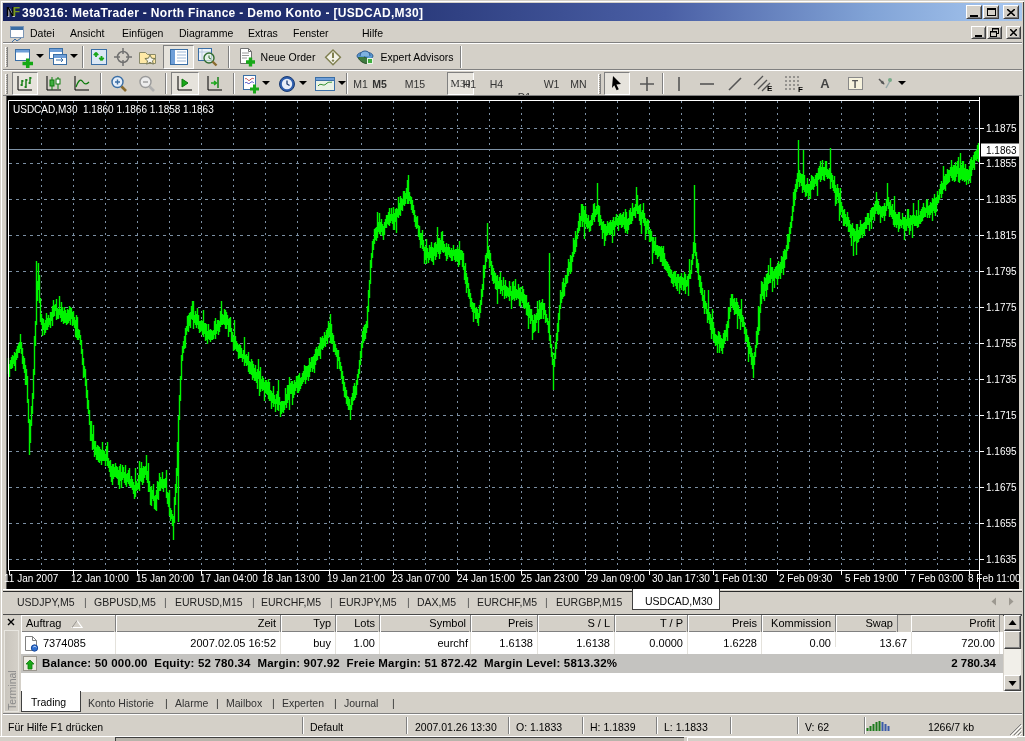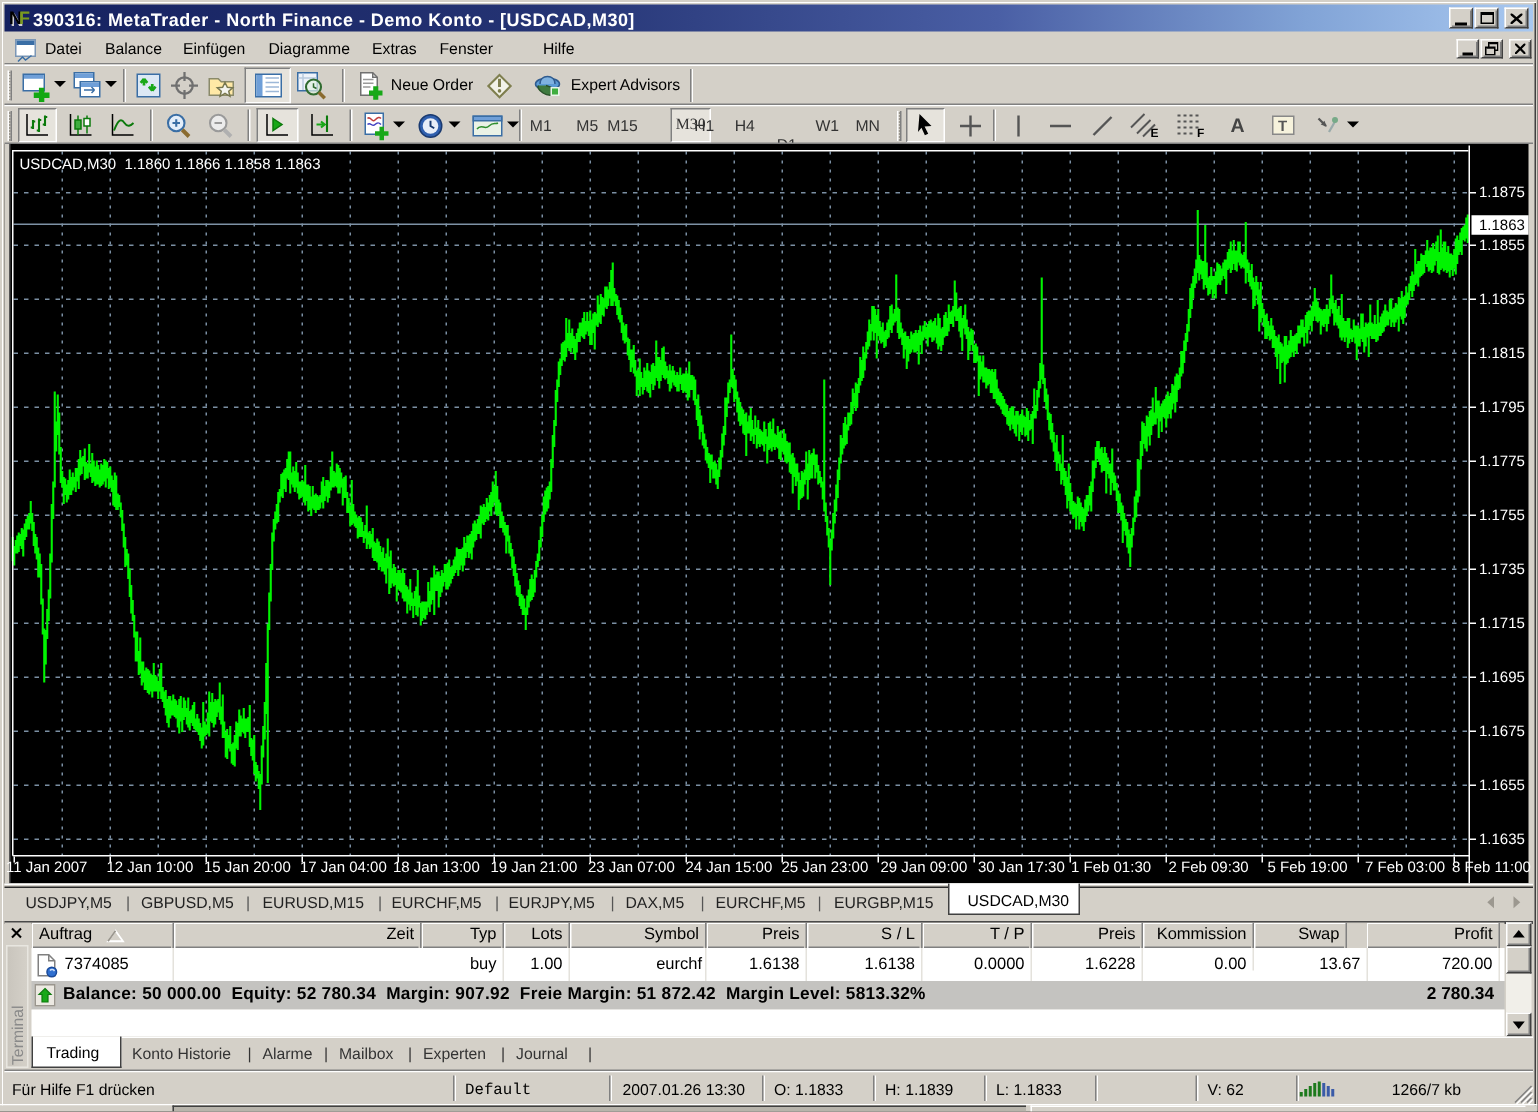--- a/index.html
+++ b/index.html
@@ -39,21 +39,21 @@
   </div>
 
 <div class="abs f11" style="left:3px;top:22px;width:1019px;height:20px;background:#d4d0c8;"></div>
 <div class="abs" style="left:10px;top:26px;width:14px;height:12px;border:1px solid #7b96b5;background:#fff;">
   <div style="height:3px;background:#3a6ea5;"></div>
   <svg width="12" height="7" viewBox="0 0 12 7">
       <path d="M1 5L4 2L6 4L10 1" stroke="#3a6ea5" fill="none"></path>
     </svg>
 </div>
 <div class="abs f11" style="left:30px;top:27px;color:#000;">Datei</div>
-<div class="abs f11" style="left:70px;top:27px;color:#000;">Balance</div>
+<div class="abs f11" style="left:70px;top:27px;color:#000;">Ansicht</div>
 <div class="abs f11" style="left:122px;top:27px;color:#000;">Einfügen</div>
 <div class="abs f11" style="left:179px;top:27px;color:#000;">Diagramme</div>
 <div class="abs f11" style="left:248px;top:27px;color:#000;">Extras</div>
 <div class="abs f11" style="left:293px;top:27px;color:#000;">Fenster</div>
 <div class="abs f11" style="left:347px;top:27px;color:#000;margin-left:15px;">Hilfe</div>
 
 <div class="wbtn" style="left:971px;top:26px;width:15px;height:13px;">
     <div style="width:7px;height:2px;background:#000;margin-top:6px;"></div>
   </div>
 <div class="wbtn" style="left:987px;top:26px;width:15px;height:13px;">
@@ -250,21 +250,21 @@
  <svg width="22" height="18" viewBox="0 0 22 18">
   <rect x="1.5" y="2.5" width="19" height="13" fill="#eaf2e6" stroke="#3a6ea5"></rect>
   <rect x="1.5" y="2.5" width="19" height="3" fill="#6f9fd8" stroke="#3a6ea5"></rect>
   <path d="M4 11c3-4 5 1 8-2s4-1 6-2" stroke="#2f8f2f" fill="none"></path>
  </svg>
 </div>
 <div class="abs" style="left:338px;top:81px;border:4px solid transparent;border-top:4px solid #000;"></div>
 <div class="sep" style="left:346px;top:73px;height:21px;"></div>
 
 <div class="tbtn f11" style="left:347px;top:72px;width:27px;height:23px;color:#333;">M1</div>
-<div class="tbtn f11" style="left:378px;top:72px;width:27px;height:23px;color:#333;">M5</div>
+<div class="tbtn f11" style="left:366px;top:72px;width:27px;height:23px;color:#333;font-weight:bold;">M5</div>
 <div class="tbtn f11" style="left:401px;top:72px;width:28px;height:23px;color:#333;">M15</div>
 <div class="tbtn pressed f11" style="left:447px;top:72px;width:27px;height:23px;color:#333;font-family:Liberation Serif, serif;">M30</div>
 <div class="tbtn f11" style="left:456px;top:72px;width:27px;height:23px;color:#333;">H1</div>
 <div class="tbtn f11" style="left:483px;top:72px;width:27px;height:23px;color:#333;">H4</div>
 <div class="tbtn f11" style="left:511px;top:72px;width:27px;height:23px;color:#333;margin-top:13px;">D1</div>
 <div class="tbtn f11" style="left:538px;top:72px;width:27px;height:23px;color:#333;">W1</div>
 <div class="tbtn f11" style="left:565px;top:72px;width:27px;height:23px;color:#333;">MN</div>
 <div class="abs handle" style="left:598px;top:74px;height:20px;"></div>
 
 <div class="tbtn pressed" style="left:604px;top:72px;width:26px;height:23px;">
@@ -422,20 +422,21 @@
     <div style="position:absolute;left:667px;top:0;width:74px;height:17px;border-right:1px solid #808080;box-shadow:inset 1px 1px 0 #fff, inset -1px 0 0 #d4d0c8, inset 0 -1px 0 #808080;font-size:11px;color:#000;line-height:16px;text-align:right;padding-right:4px;">Preis</div>
     <div style="position:absolute;left:741px;top:0;width:74px;height:17px;border-right:1px solid #808080;box-shadow:inset 1px 1px 0 #fff, inset -1px 0 0 #d4d0c8, inset 0 -1px 0 #808080;font-size:11px;color:#000;line-height:16px;text-align:right;padding-right:4px;">Kommission</div>
     <div style="position:absolute;left:815px;top:0;width:62px;height:17px;border-right:1px solid #808080;box-shadow:inset 1px 1px 0 #fff, inset -1px 0 0 #d4d0c8, inset 0 -1px 0 #808080;font-size:11px;color:#000;line-height:16px;text-align:right;padding-right:4px;">Swap</div>
     <div style="position:absolute;left:890px;top:0;width:89px;height:17px;border-right:1px solid #808080;box-shadow:inset 1px 1px 0 #fff, inset -1px 0 0 #d4d0c8, inset 0 -1px 0 #808080;font-size:11px;color:#000;line-height:16px;text-align:right;padding-right:4px;">Profit</div>
     <svg style="position:absolute;left:49px;top:4px;" width="14" height="10" viewBox="0 0 14 10">
       <path d="M7 1.5L12 8.5H2z" fill="none" stroke="#fff" stroke-width="1.2"></path>
       <path d="M7 1.5L2 8.5" stroke="#9a968e" stroke-width="1.2"></path>
     </svg>
   </div>
 <div class="abs" style="left:21px;top:632px;width:982px;height:22px;background:#fff;">
+    <div style="position:absolute;left:95px;top:0;width:165px;height:22px;border-right:1px solid #e4e2dc;font-size:11px;color:#000;line-height:22px;text-align:right;padding-right:4px;">2007.02.05 16:52</div>
     <div style="position:absolute;left:260px;top:0;width:55px;height:22px;border-right:1px solid #e4e2dc;font-size:11px;color:#000;line-height:22px;text-align:right;padding-right:4px;">buy</div>
     <div style="position:absolute;left:315px;top:0;width:44px;height:22px;border-right:1px solid #e4e2dc;font-size:11px;color:#000;line-height:22px;text-align:right;padding-right:4px;">1.00</div>
     <div style="position:absolute;left:359px;top:0;width:91px;height:22px;border-right:1px solid #e4e2dc;font-size:11px;color:#000;line-height:22px;text-align:right;padding-right:2px;">eurchf</div>
     <div style="position:absolute;left:450px;top:0;width:67px;height:22px;border-right:1px solid #e4e2dc;font-size:11px;color:#000;line-height:22px;text-align:right;padding-right:4px;">1.6138</div>
     <div style="position:absolute;left:517px;top:0;width:77px;height:22px;border-right:1px solid #e4e2dc;font-size:11px;color:#000;line-height:22px;text-align:right;padding-right:4px;">1.6138</div>
     <div style="position:absolute;left:594px;top:0;width:73px;height:22px;border-right:1px solid #e4e2dc;font-size:11px;color:#000;line-height:22px;text-align:right;padding-right:4px;">0.0000</div>
     <div style="position:absolute;left:667px;top:0;width:74px;height:22px;border-right:1px solid #e4e2dc;font-size:11px;color:#000;line-height:22px;text-align:right;padding-right:4px;">1.6228</div>
     <div style="position:absolute;left:741px;top:0;width:74px;height:15px;border-right:1px solid #e4e2dc;font-size:11px;color:#000;line-height:22px;text-align:right;padding-right:4px;">0.00</div>
     <div style="position:absolute;left:816px;top:0;width:75px;height:22px;border-right:1px solid #e4e2dc;font-size:11px;color:#000;line-height:22px;text-align:right;padding-right:4px;">13.67</div>
     <div style="position:absolute;left:890px;top:0;width:89px;height:22px;border-right:1px solid #e4e2dc;font-size:11px;color:#000;line-height:22px;text-align:right;padding-right:4px;">720.00</div>
@@ -475,21 +476,21 @@
 <div class="abs f11" style="left:272px;top:697px;color:#333;">|</div>
 <div class="abs f11" style="left:282px;top:697px;color:#333;">Experten</div>
 <div class="abs f11" style="left:334px;top:697px;color:#333;">|</div>
 <div class="abs f11" style="left:344px;top:697px;color:#333;">Journal</div>
 <div class="abs f11" style="left:392px;top:697px;color:#333;">|</div>
 
 <div class="abs" style="left:3px;top:713px;width:1019px;height:2px;border-top:1px solid #808080;border-bottom:1px solid #fff;"></div>
 <div class="abs" style="left:3px;top:715px;width:1019px;height:21px;background:#d4d0c8;"></div>
 <div class="abs f11" style="left:8px;top:721px;color:#000;">Für Hilfe F1 drücken</div>
 <div class="sep" style="left:302px;top:717px;height:17px;"></div>
-<div class="abs f11" style="left:310px;top:721px;color:#000;font-family:Liberation Mono, monospace;">Default</div>
+<div class="abs f11" style="left:310px;top:721px;color:#000;">Default</div>
 <div class="sep" style="left:406px;top:717px;height:17px;"></div>
 <div class="abs f11" style="left:415px;top:721px;color:#000;">2007.01.26 13:30</div>
 <div class="sep" style="left:508px;top:717px;height:17px;"></div>
 <div class="abs f11" style="left:516px;top:721px;color:#000;">O: 1.1833</div>
 <div class="sep" style="left:582px;top:717px;height:17px;"></div>
 <div class="abs f11" style="left:590px;top:721px;color:#000;">H: 1.1839</div>
 <div class="sep" style="left:656px;top:717px;height:17px;"></div>
 <div class="abs f11" style="left:664px;top:721px;color:#000;">L: 1.1833</div>
 <div class="sep" style="left:730px;top:717px;height:17px;"></div>
 <div class="abs f11" style="left:738px;top:740px;color:#000;margin-top:23px;">C: 1.1838</div>

